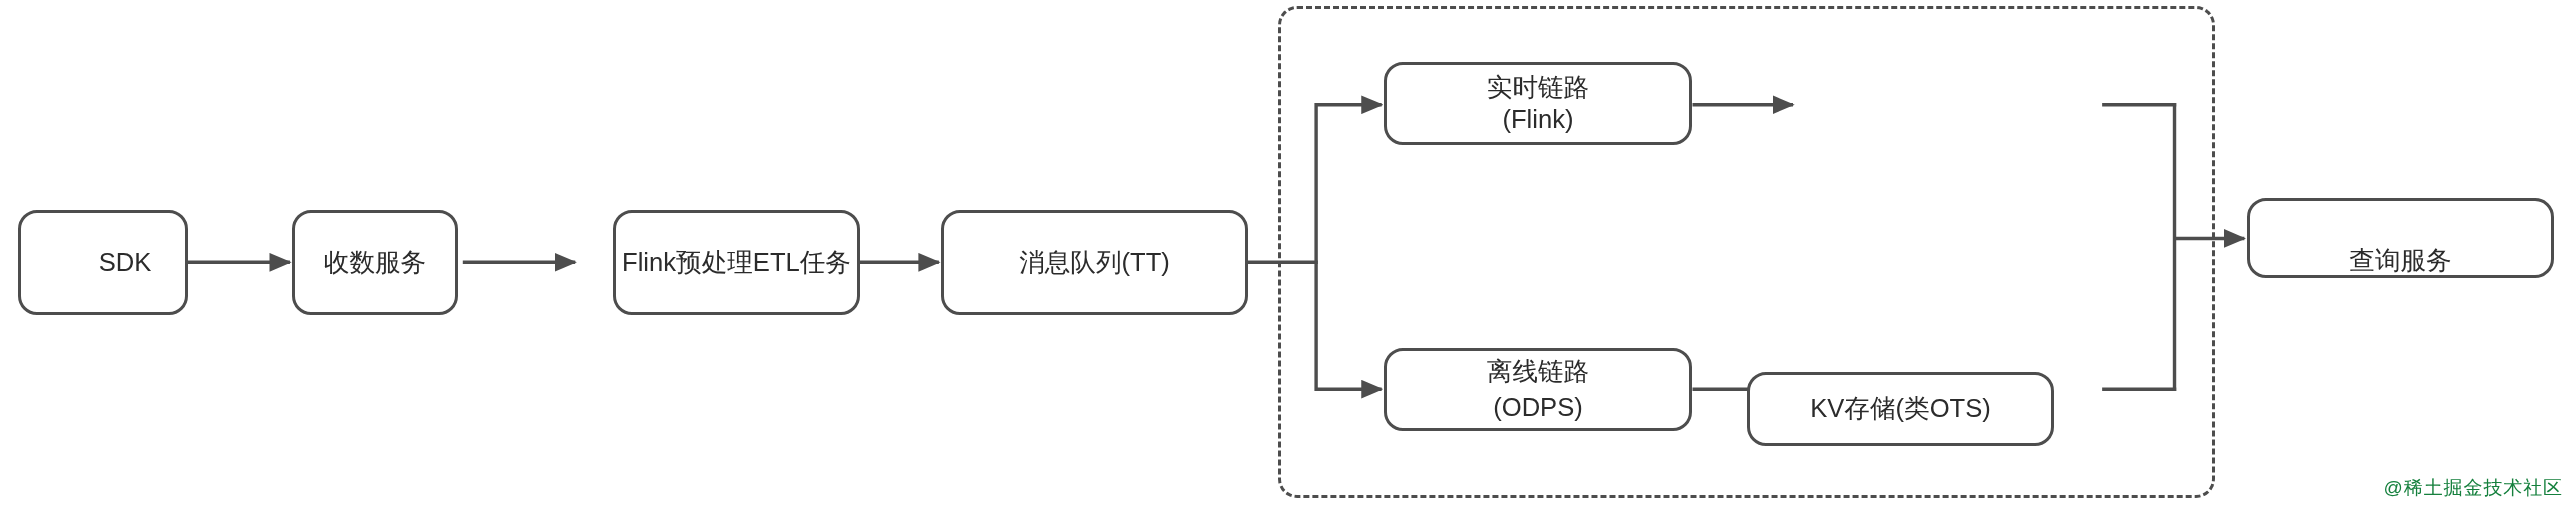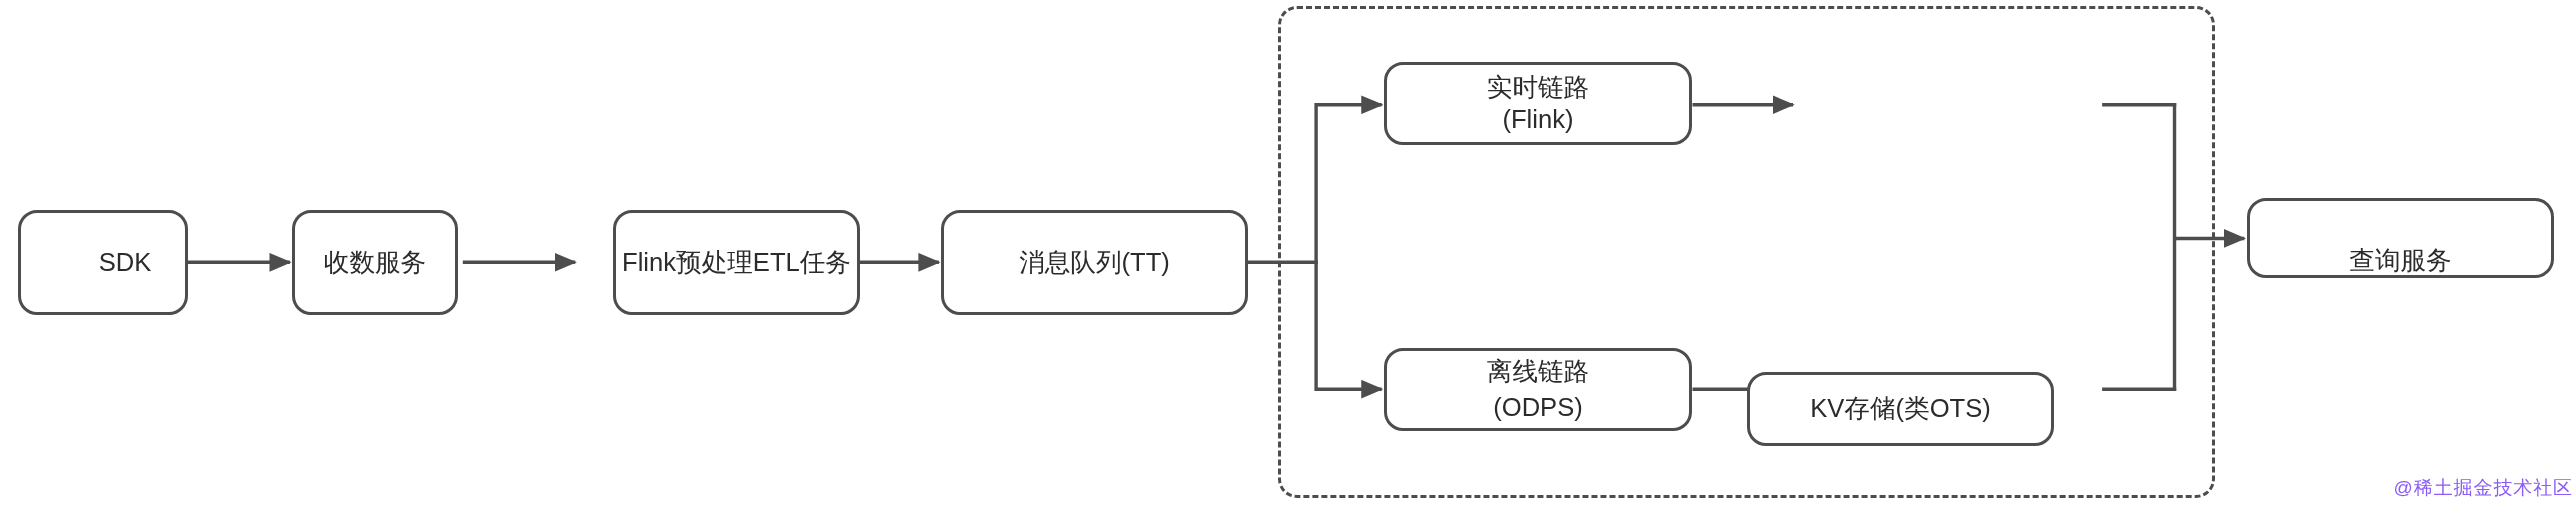--- a/index.html
+++ b/index.html
@@ -47,24 +47,24 @@
     width: 937px;
     height: 492px;
     box-sizing: border-box;
     border: 3.4px dashed #4d4d4d;
     border-radius: 19px;
     background: transparent;
     z-index: 0;
   }
   .watermark {
     position: absolute;
-    right: 3px;
+    right: 13px;
     bottom: 4.3px;
     font-size: 19px;
-    color: #8b5cf6;
+    color: #15803d;
     letter-spacing: 0.9px;
     z-index: 3;
   }
 </style>
 </head>
 <body>
 
 <div id="canvas">
 
   <div class="dashed-group"></div>

